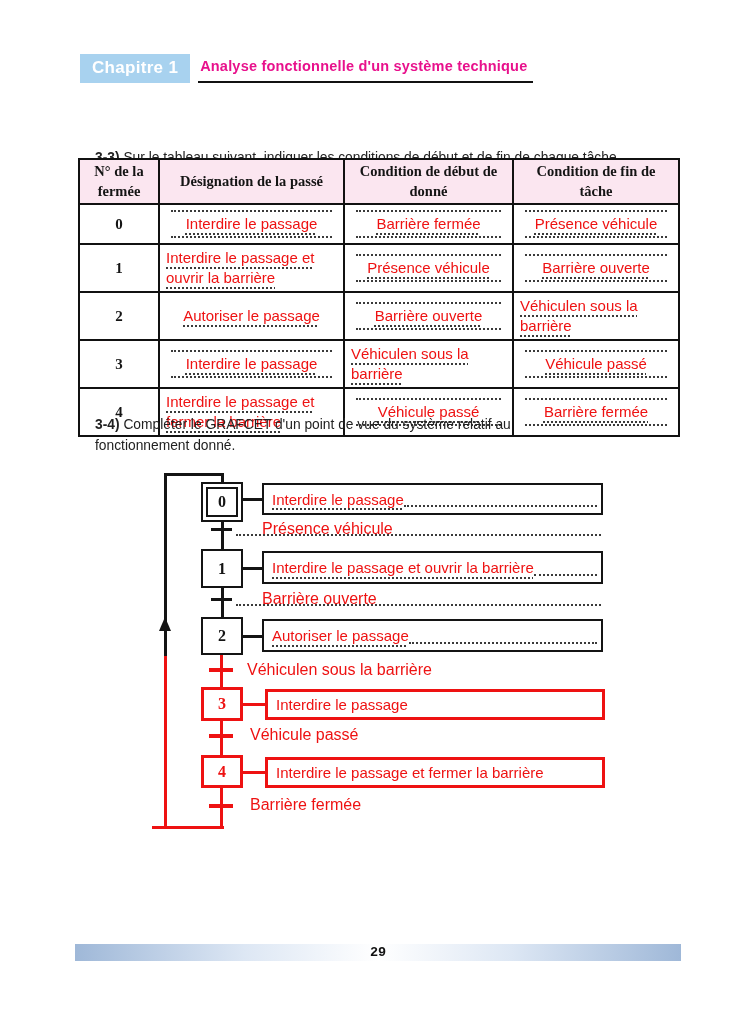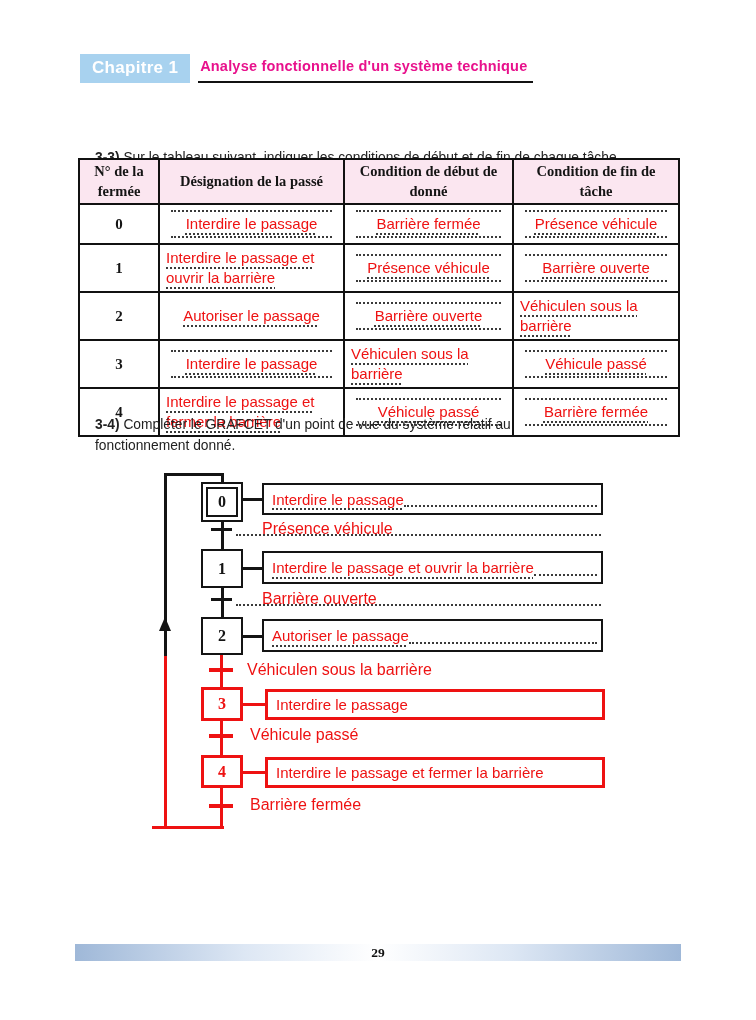--- a/index.html
+++ b/index.html
@@ -65,21 +65,21 @@
   .afill{flex:1;height:0;border-bottom:2px dotted #3a3a3a;margin-top:14px;margin-right:4px;}
   .g-trans{position:absolute;width:365px;height:20px;}
   .g-trans .dash{position:absolute;left:0;right:0;bottom:0;border-bottom:2px dotted #3a3a3a;}
   .g-trans .ttext{position:absolute;left:26px;bottom:-2px;color:var(--red);font-size:16px;white-space:nowrap;}
   .g-translabel{position:absolute;color:var(--red);font-size:16px;white-space:nowrap;}
 
   
   .footer-bar{position:absolute;left:75px;top:944px;width:606px;height:17px;
     background:linear-gradient(90deg,#9fb8d8 0%,#dde7f4 28%,#ffffff 50%,#dde7f4 72%,#9fb8d8 100%);
     display:flex;align-items:center;justify-content:center;}
-  .page-number{font-family:Liberation Serif, serif;font-weight:bold;font-size:13.5px;color:#111;}
+  .page-number{font-family:Liberation Mono, monospace;font-weight:bold;font-size:13.5px;color:#111;}
 </style>
 </head>
 <body>
 
 <div class="page">
 
   <div class="chapter-header">
     <div class="chapter-badge">Chapitre 1</div>
     <div class="chapter-title">Analyse fonctionnelle d'un système technique</div>
   </div>

